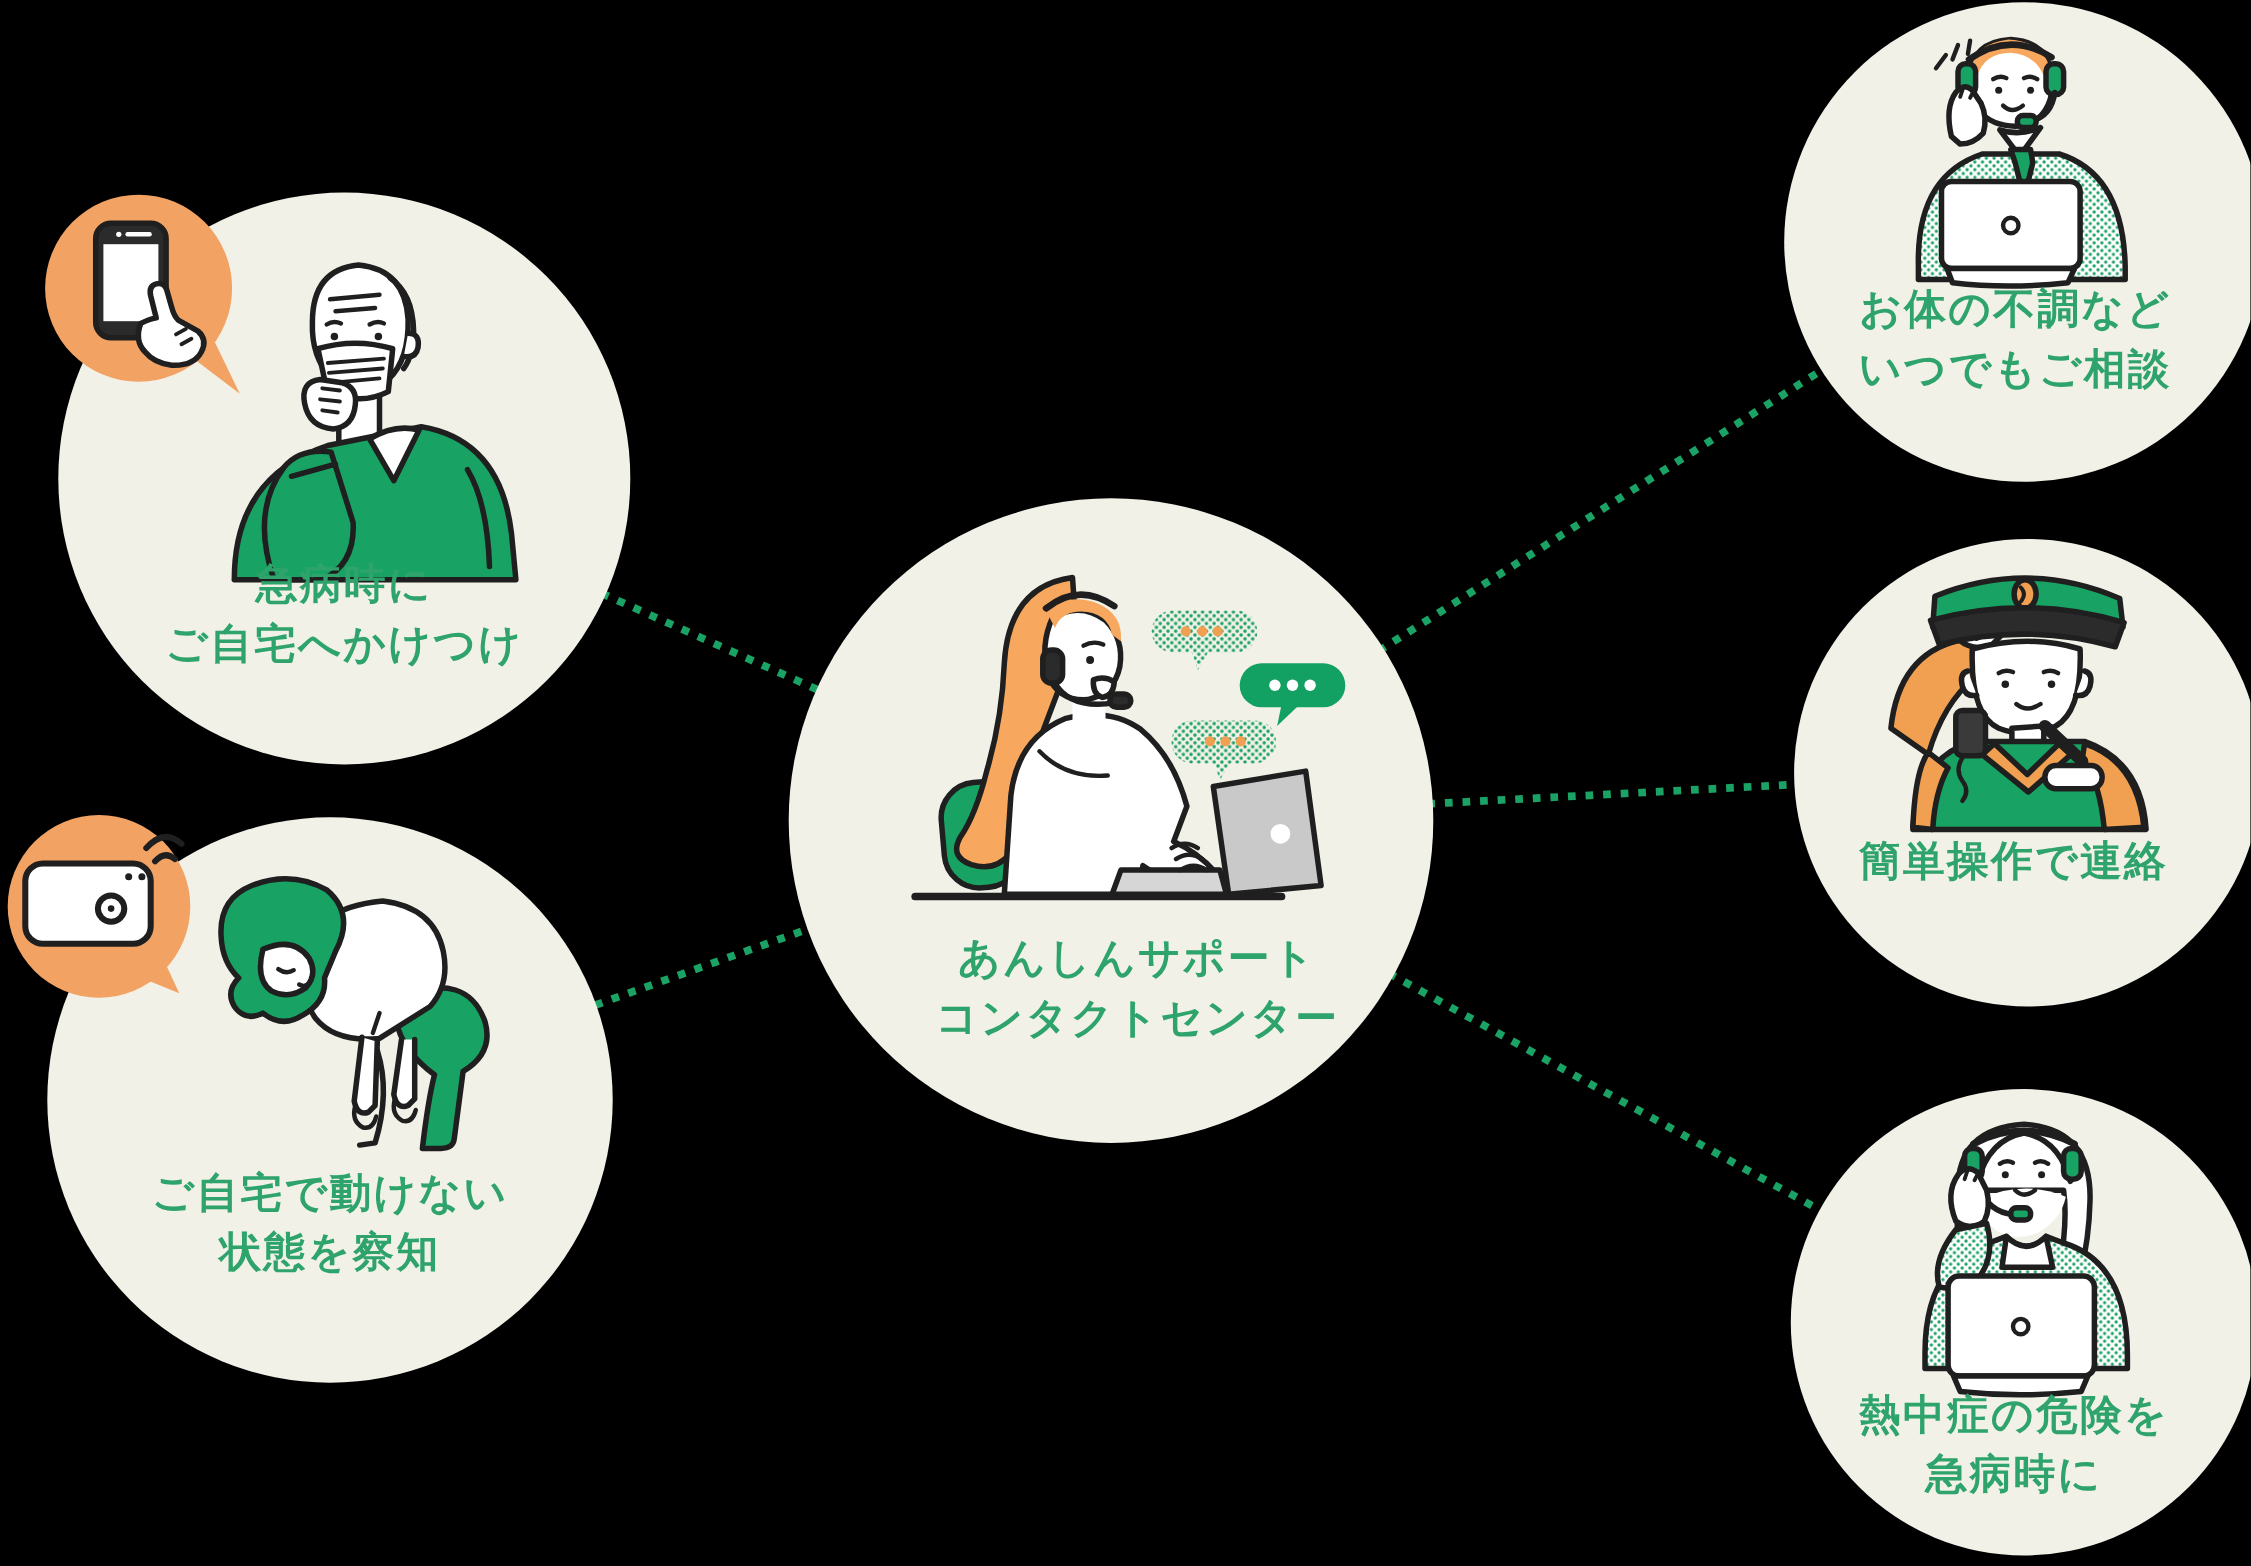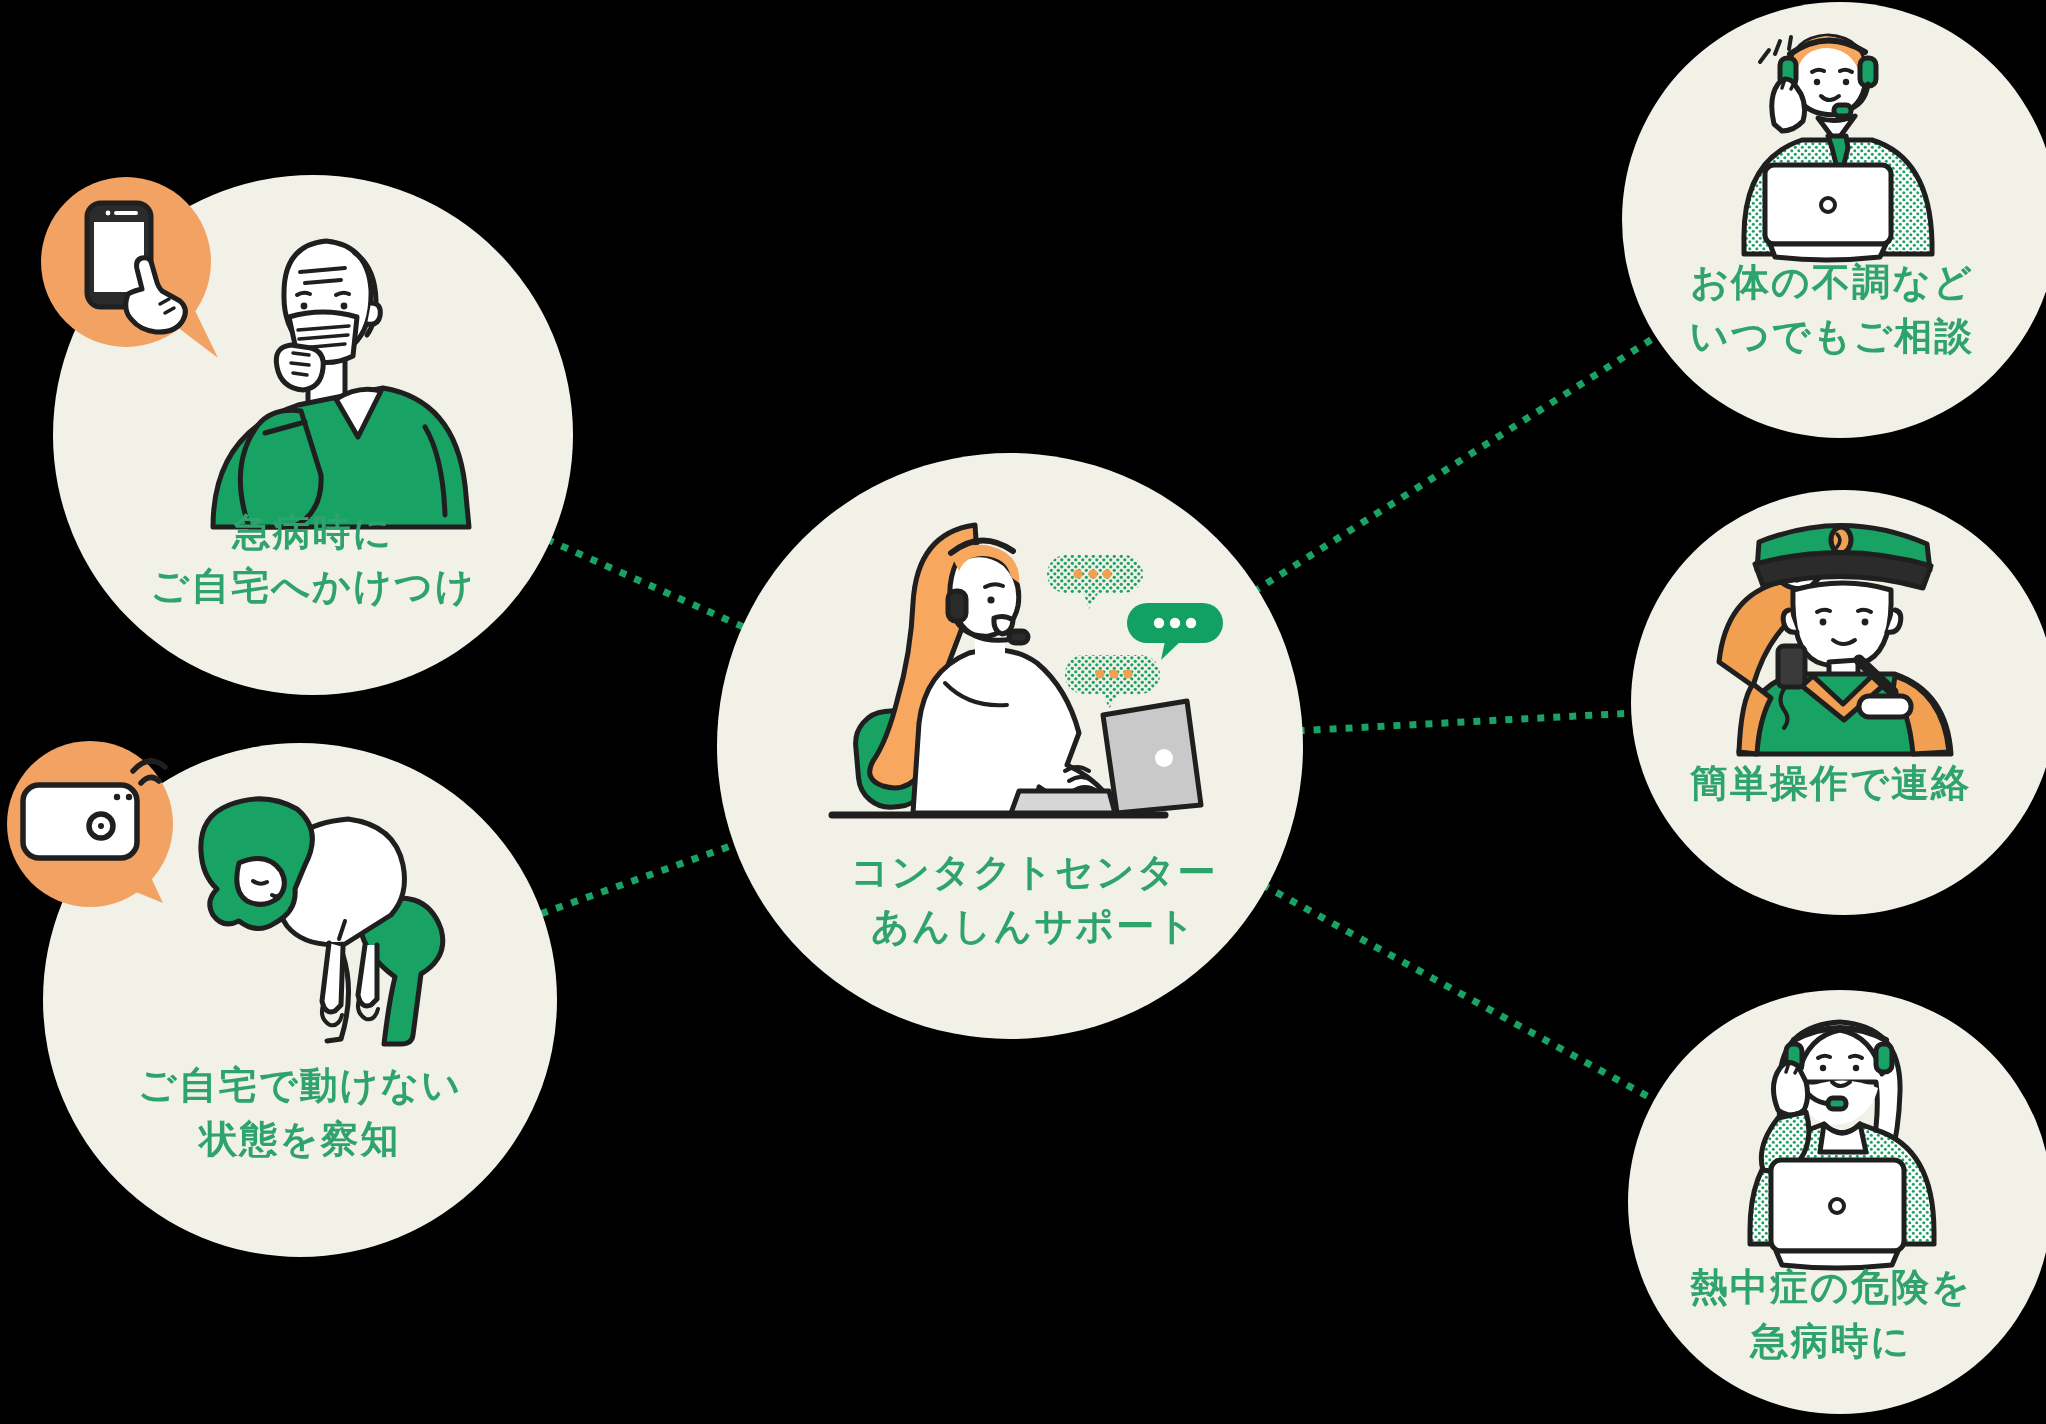--- a/index.html
+++ b/index.html
@@ -163,22 +163,22 @@
         <circle cx="458" cy="170" r="5.2" fill="#fff"></circle>
         <circle cx="474" cy="170" r="5.2" fill="#fff"></circle>
         <rect x="348" y="202" width="95" height="39" rx="19" fill="url(#ht-c)"></rect>
         <path d="M386 239 L392 256 L403 238 Z" fill="url(#ht-c)"></path>
         <circle cx="383" cy="221" r="4.6" fill="#f0a050"></circle>
         <circle cx="397" cy="221" r="4.6" fill="#f0a050"></circle>
         <circle cx="411" cy="221" r="4.6" fill="#f0a050"></circle>
       </g>
     </svg>
     <div class="label" style="top:392px;transform:translateX(24px);">
+      <span>あんしんサポート</span>
       <span>コンタクトセンター</span>
-      <span>あんしんサポート</span>
     </div>
   </div>
 
   <div class="node" style="left:1622px;top:2px;width:436px;height:436px;">
     <svg class="fig" viewBox="0 0 436 436">
       <defs>
         <pattern id="ht-tr" width="7" height="7" patternUnits="userSpaceOnUse">
           <rect width="7" height="7" fill="#fff"></rect>
           <circle cx="1.8" cy="1.8" r="1.5" fill="#1ba265"></circle>
           <circle cx="5.3" cy="5.3" r="1.5" fill="#1ba265"></circle>

